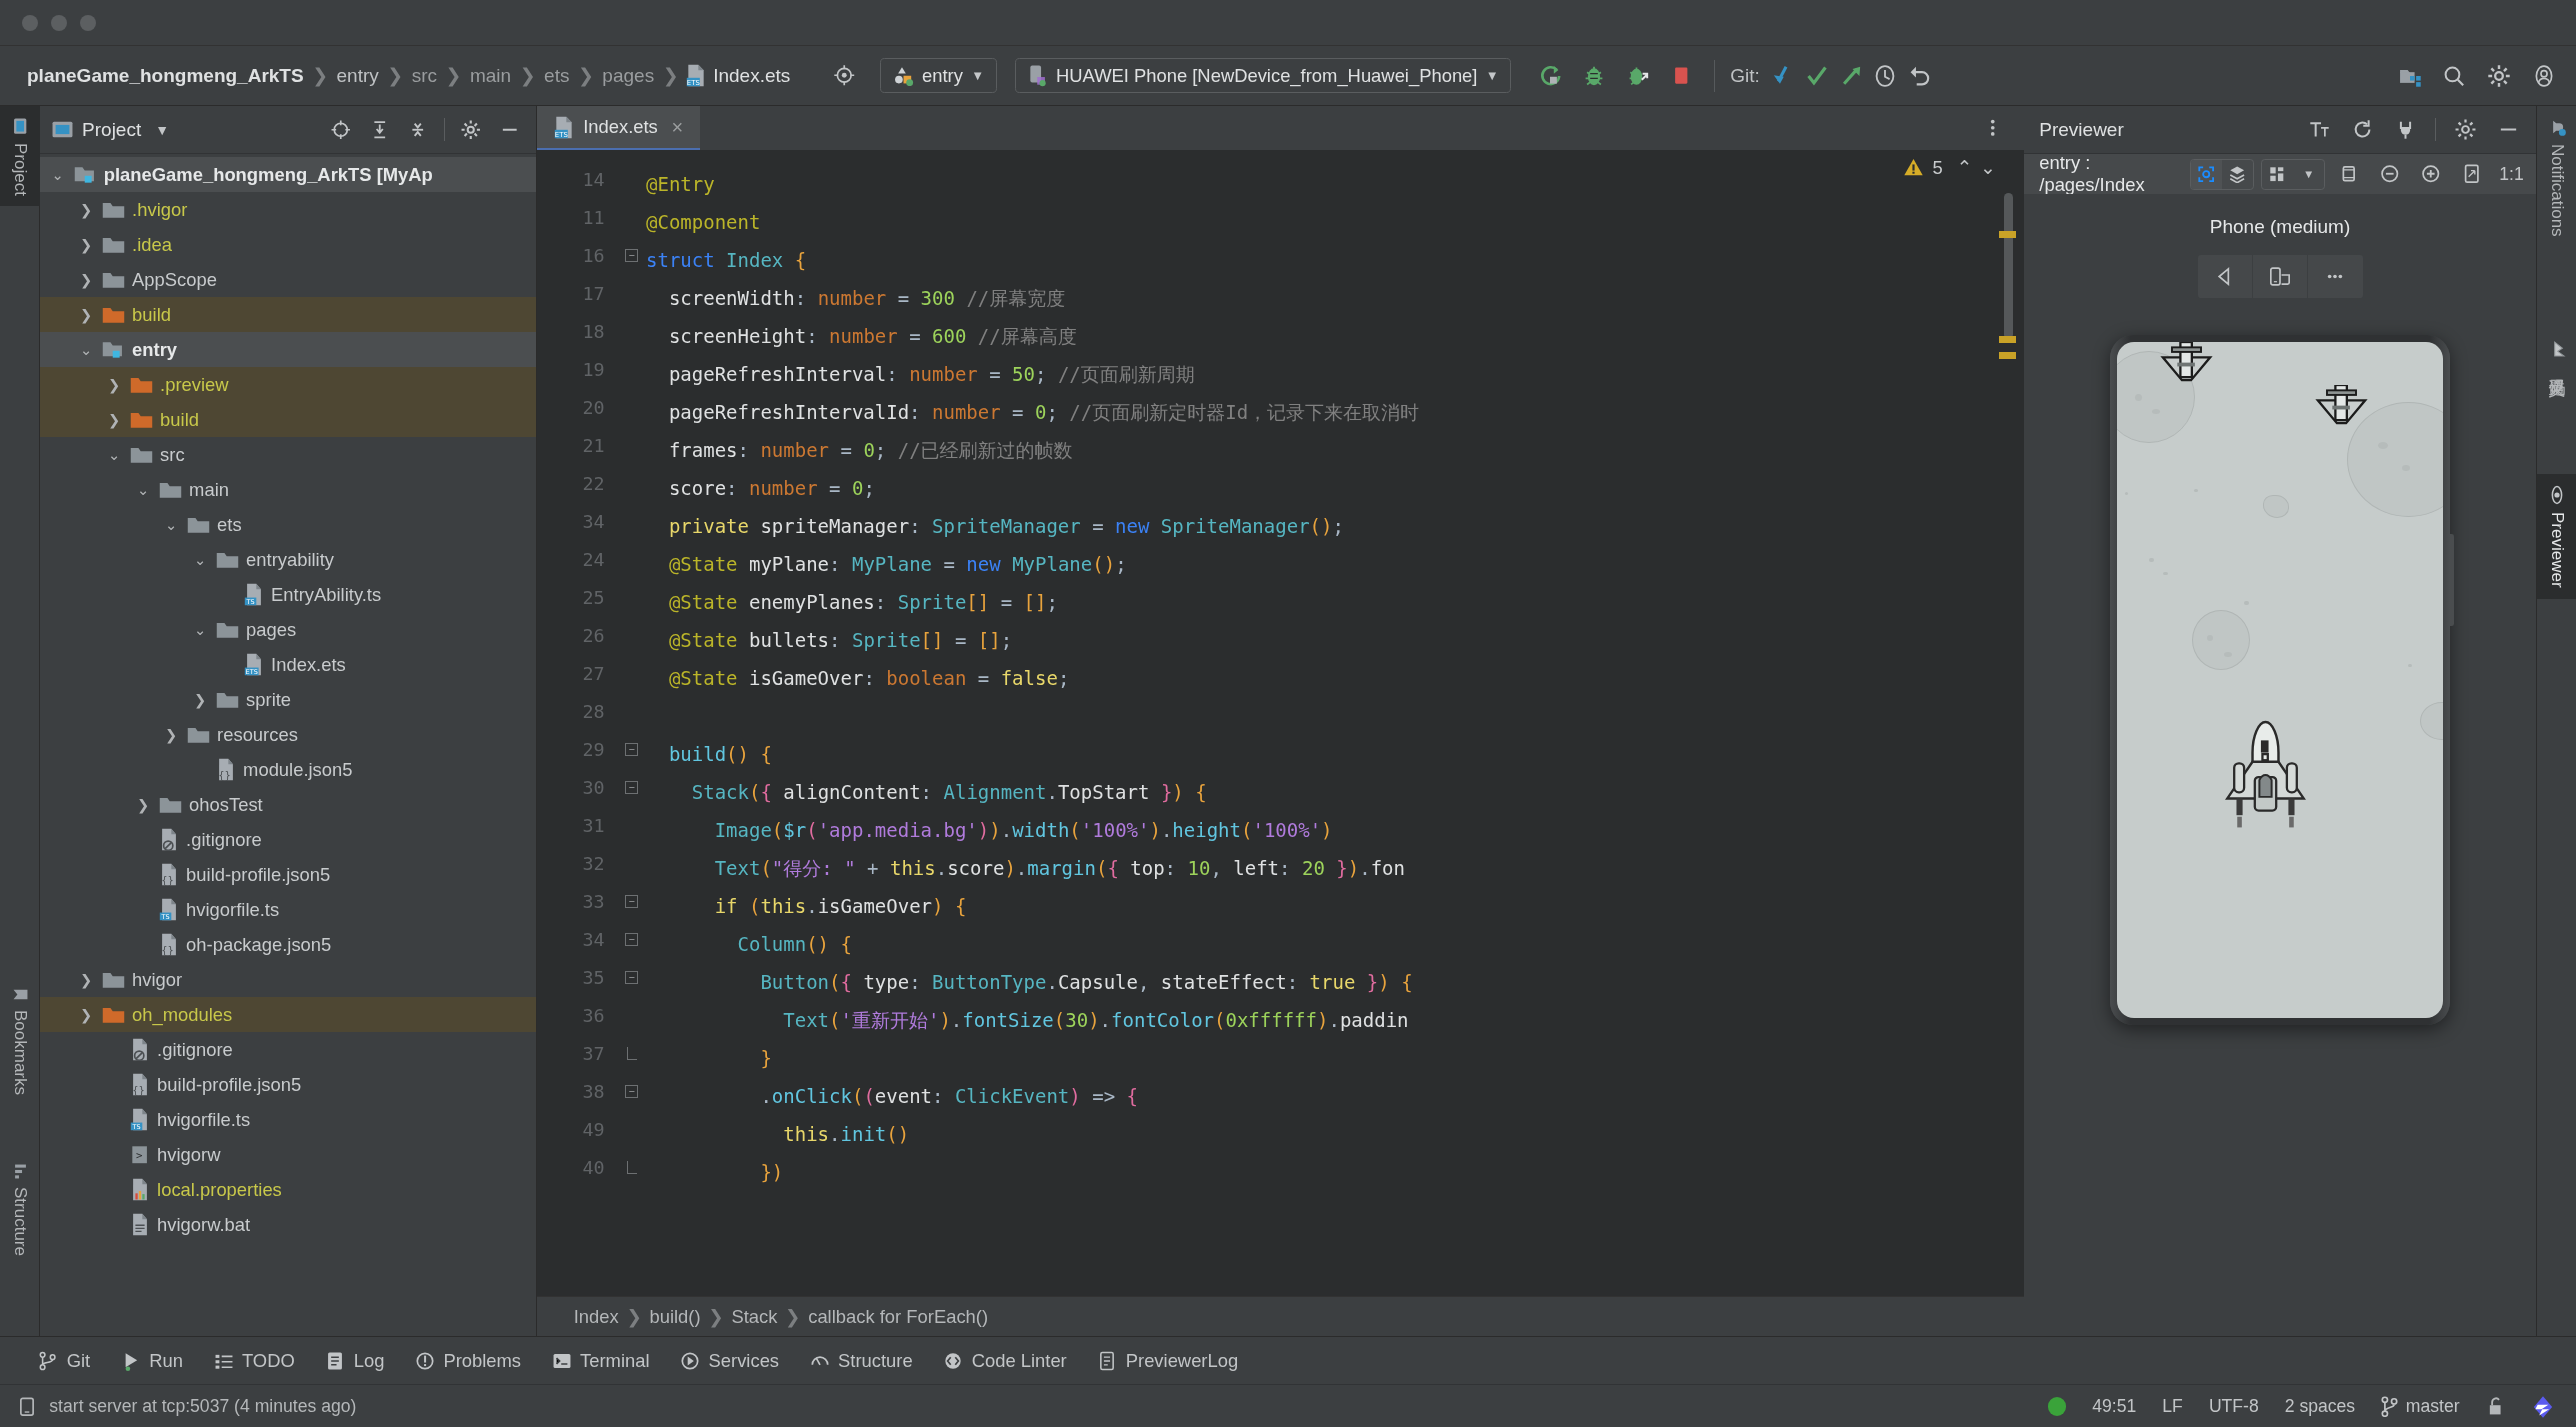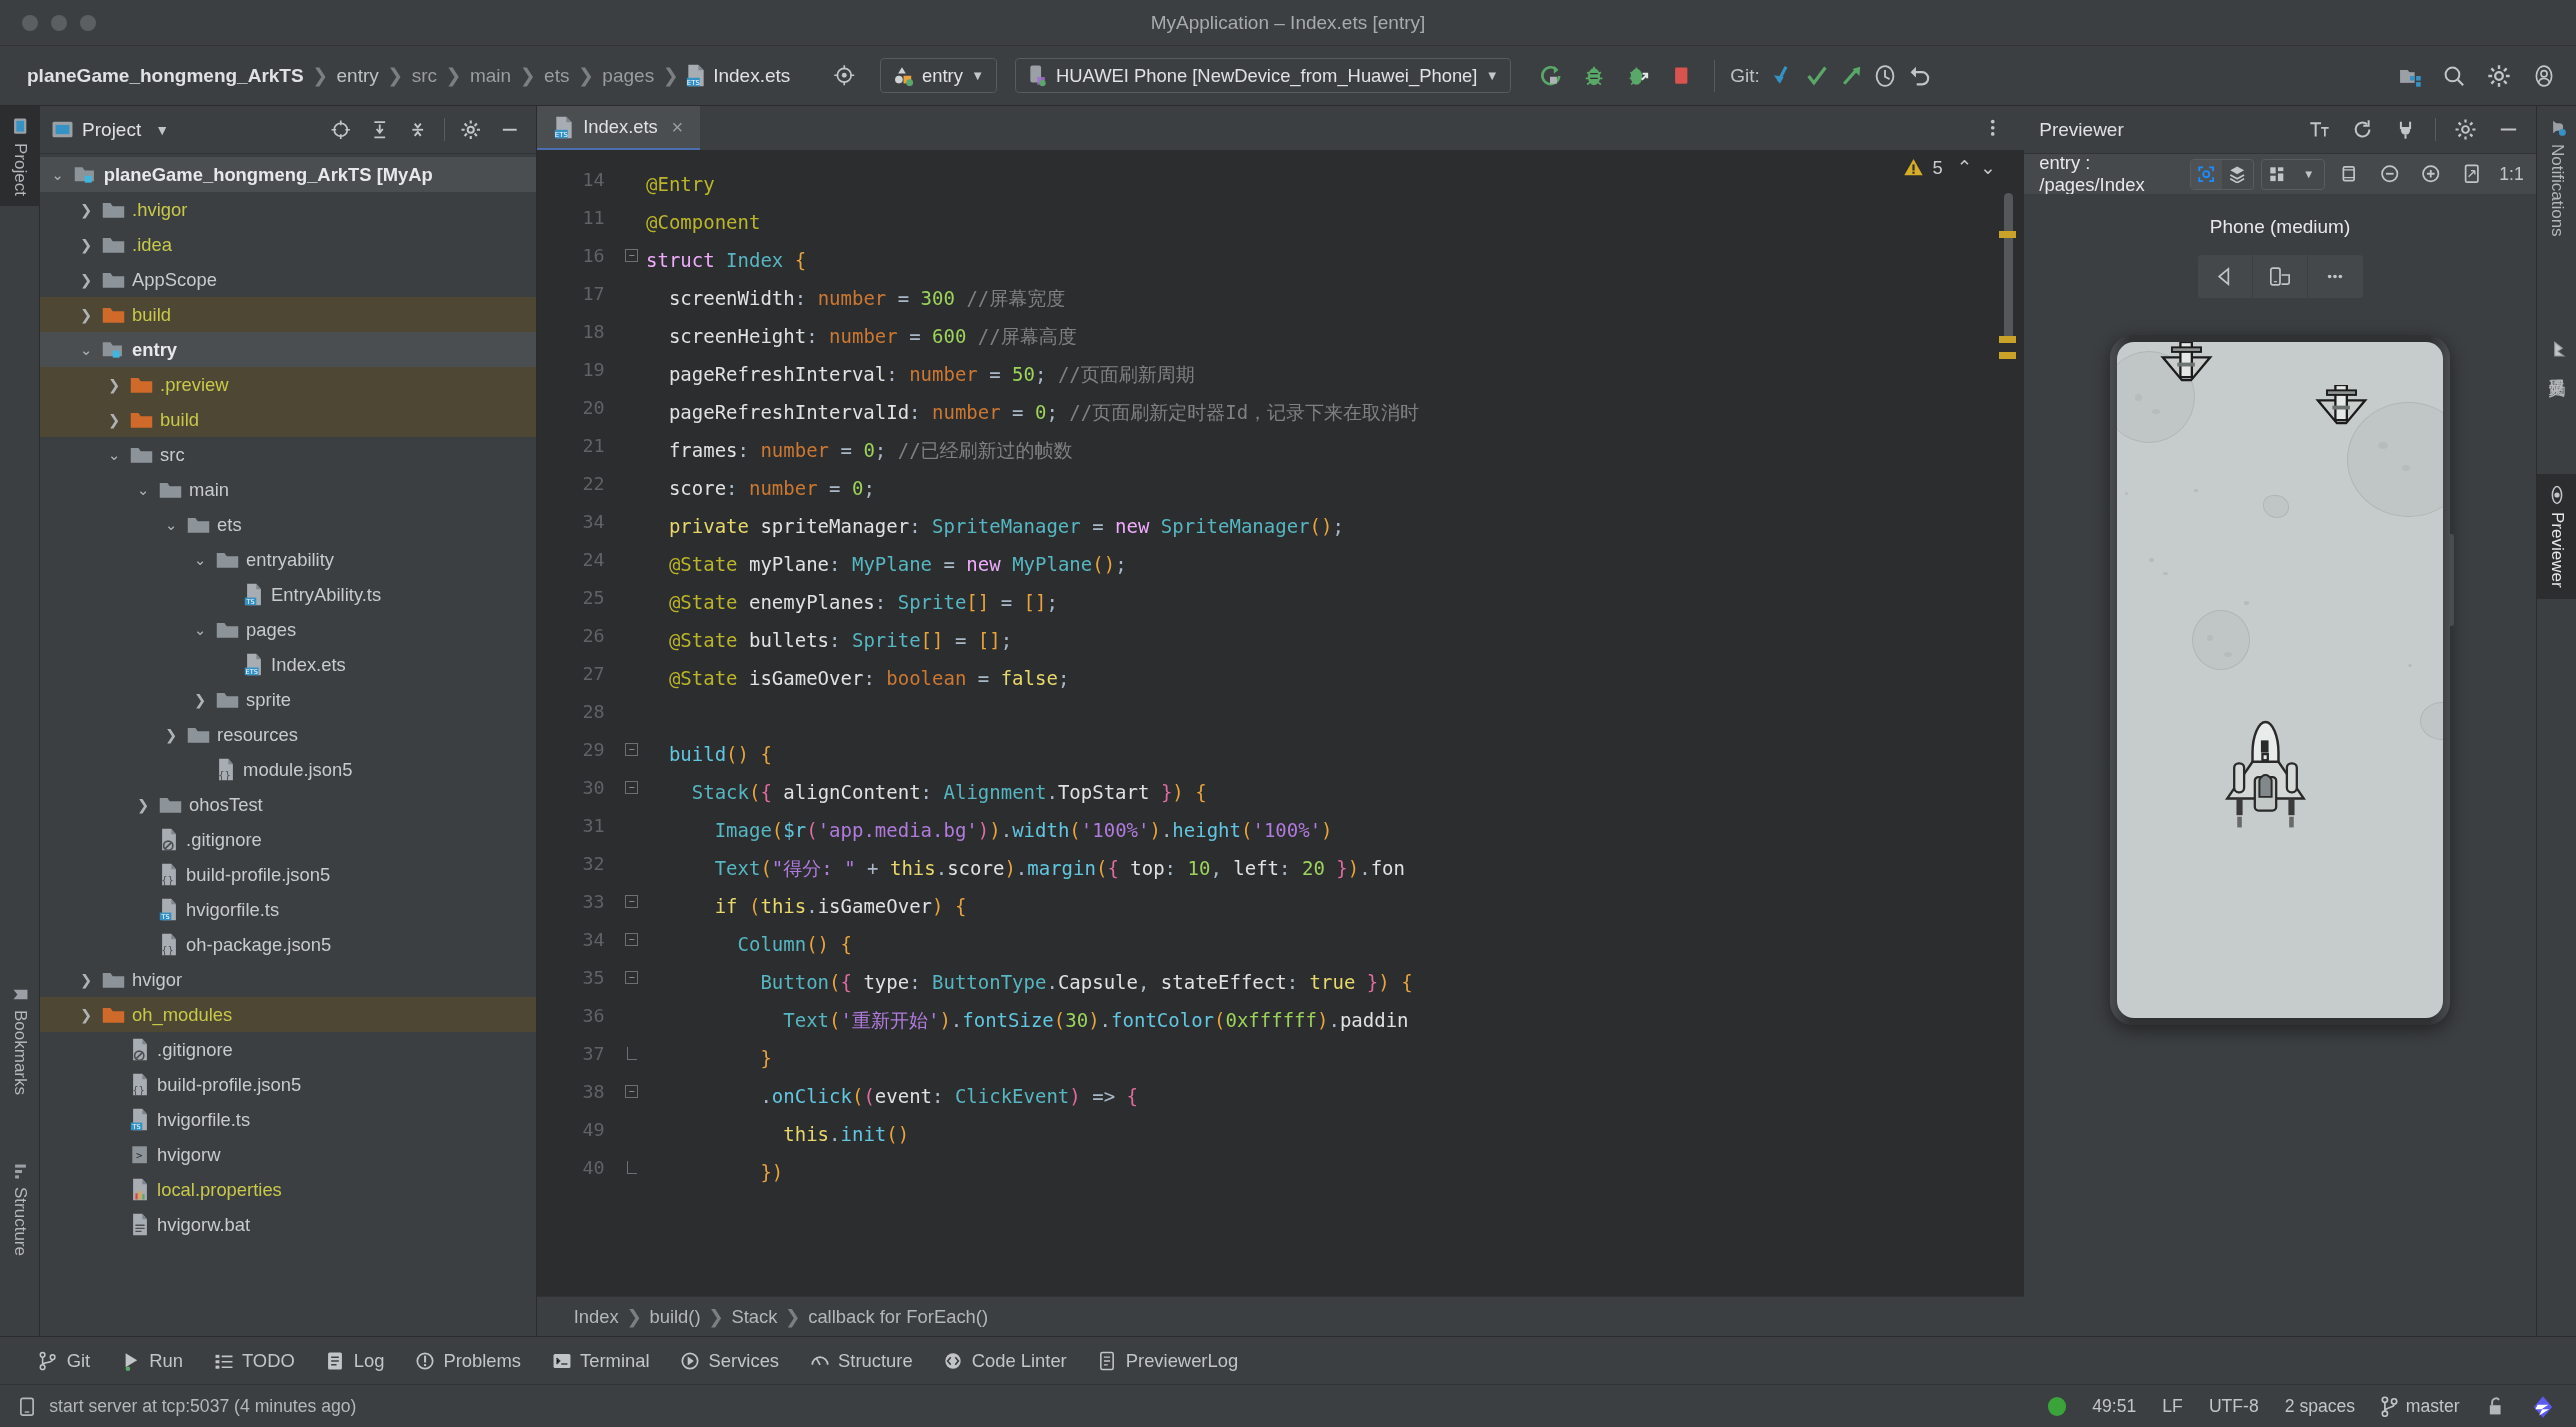--- a/index.html
+++ b/index.html
@@ -120,21 +120,21 @@
     font-size: 10.7px; line-height: 11.5px; text-align: center;
   }
   .fold-end { width: 10px; height: 13px; border-left: 0.8px solid #6d7072; border-bottom: 0.8px solid #6d7072;}
   .code {
     flex: 1; padding-top: 15px; font-family: "DejaVu Sans Mono", monospace;
     font-size: 19px; white-space: pre; color: #a9b7c6; min-width: 0; overflow: hidden;
   }
   .code .row { height: 38px; line-height: 38px; }
 
   
-  .k  { color: #f0abfc; }  
+  .k  { color: #3b82f6; }  
   .kw { color: #e8d76a; }  
   .an { color: #bbb529; }  
   .ty { color: #cc7832; }  
   .cls{ color: #56b6c2; }  
   .fn { color: #61c6e0; }  
   .num{ color: #9dd35b; }  
   .str{ color: #b07bdc; }  
   .cm { color: #808080; }  
   .w  { color: #dfe1e2; }  
   .p1 { color: #e8a33d; }  
@@ -212,21 +212,20 @@
 <body>
 
 <div class="app">
 
   <div class="titlebar">
     <div class="traffic">
       <span class="dot"></span>
       <span class="dot"></span>
       <span class="dot"></span>
     </div>
-    <div class="win-title">MyApplication – Index.ets [entry]</div>
   </div>
 
   <div class="navbar">
     <div class="crumbs">
       <span class="crumb bold">planeGame_hongmeng_ArkTS</span>
       <span class="sep">❯</span>
       <span class="crumb">entry</span>
       <span class="sep">❯</span>
       <span class="crumb dim">src</span>
       <span class="sep">❯</span>

